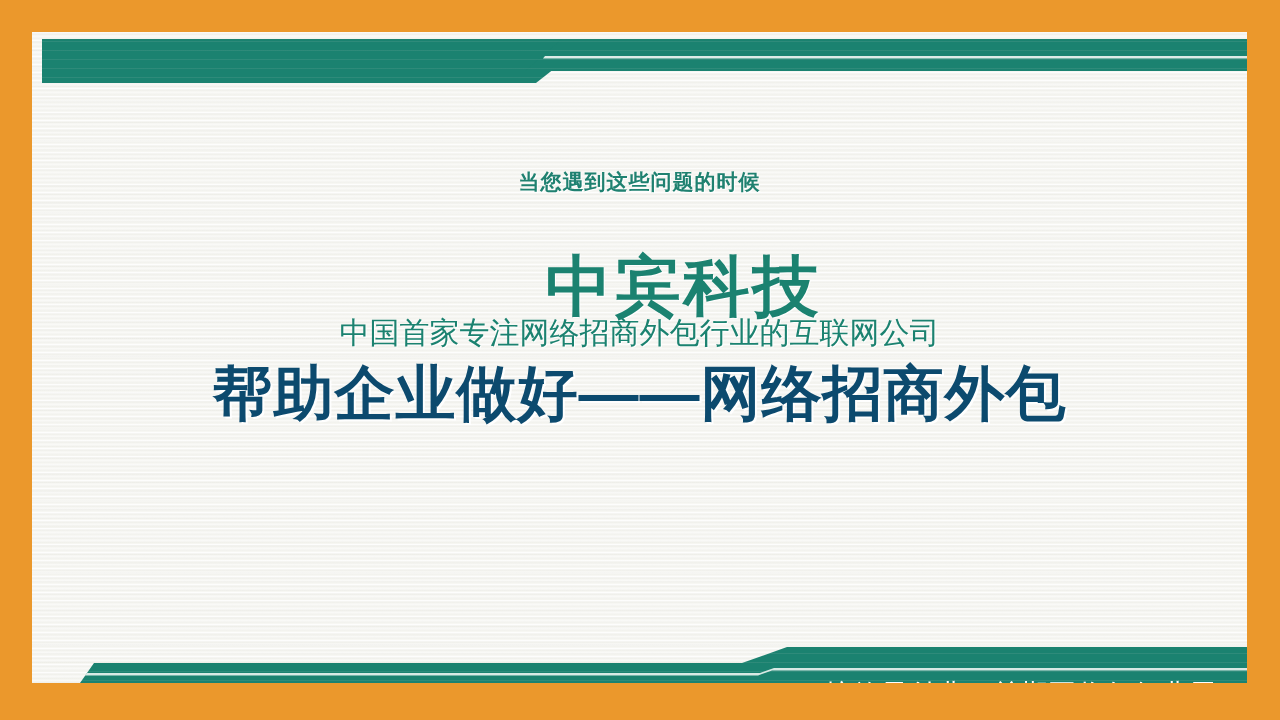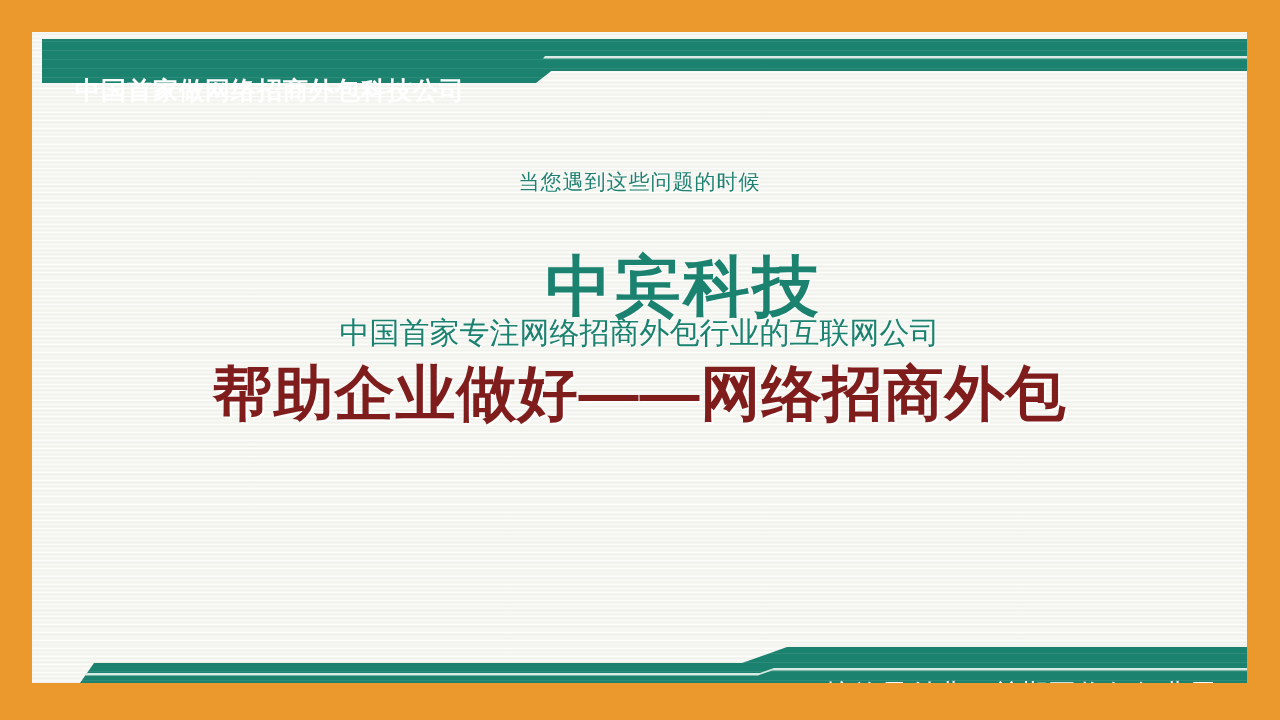--- a/index.html
+++ b/index.html
@@ -104,21 +104,21 @@
     width: 1215px;
     text-align: center;
     z-index: 4;
   }
   .eyebrow {
     position: absolute;
     left: 0;
     top: 136px;
     width: 1215px;
     font-size: 21px;
-    font-weight: normal;
+    font-weight: bold;
     color: #1f8170;
     letter-spacing: 1px;
     text-shadow: 1px 1px 0 rgba(255,255,255,0.95);
   }
   .brand {
     position: absolute;
     left: 0;
     top: 220px;
     width: 1215px;
     font-size: 66px;
@@ -140,21 +140,21 @@
     letter-spacing: 0px;
     text-shadow: 1px 1px 0 rgba(255,255,255,0.9);
   }
   .headline {
     position: absolute;
     left: 0;
     top: 322px;
     width: 1215px;
     font-size: 60px;
     font-weight: bold;
-    color: #7f1d1d;
+    color: #0c4a6e;
     letter-spacing: 1px;
     white-space: nowrap;
     text-shadow: 2px 2px 0 rgba(255,255,255,0.92);
   }
 
   
   #footer-band {
     position: absolute;
     left: 0;
     top: 603px;
@@ -187,21 +187,20 @@
       <svg width="1215" height="48" viewBox="0 0 1215 48" xmlns="http://www.w3.org/2000/svg">
 
         <polygon points="10,2 560,2 504,46 10,46" fill="#1b8270"></polygon>
 
         <polygon points="530,2 1215,2 1215,34 493,34" fill="#1b8270"></polygon>
 
         <polygon points="513,19 1215,19 1215,21.5 511,21.5" fill="#eef4f1" opacity="0.92"></polygon>
       </svg>
     </div>
 
-    <div id="header-title">中国首家做网络招商外包科技公司</div>
 
     <div id="body-block">
       <div class="eyebrow">当您遇到这些问题的时候</div>
 
       <div class="brand">中宾科技</div>
 
       <div class="tagline">中国首家专注网络招商外包行业的互联网公司</div>
 
       <div class="headline">帮助企业做好——网络招商外包</div>
     </div>

